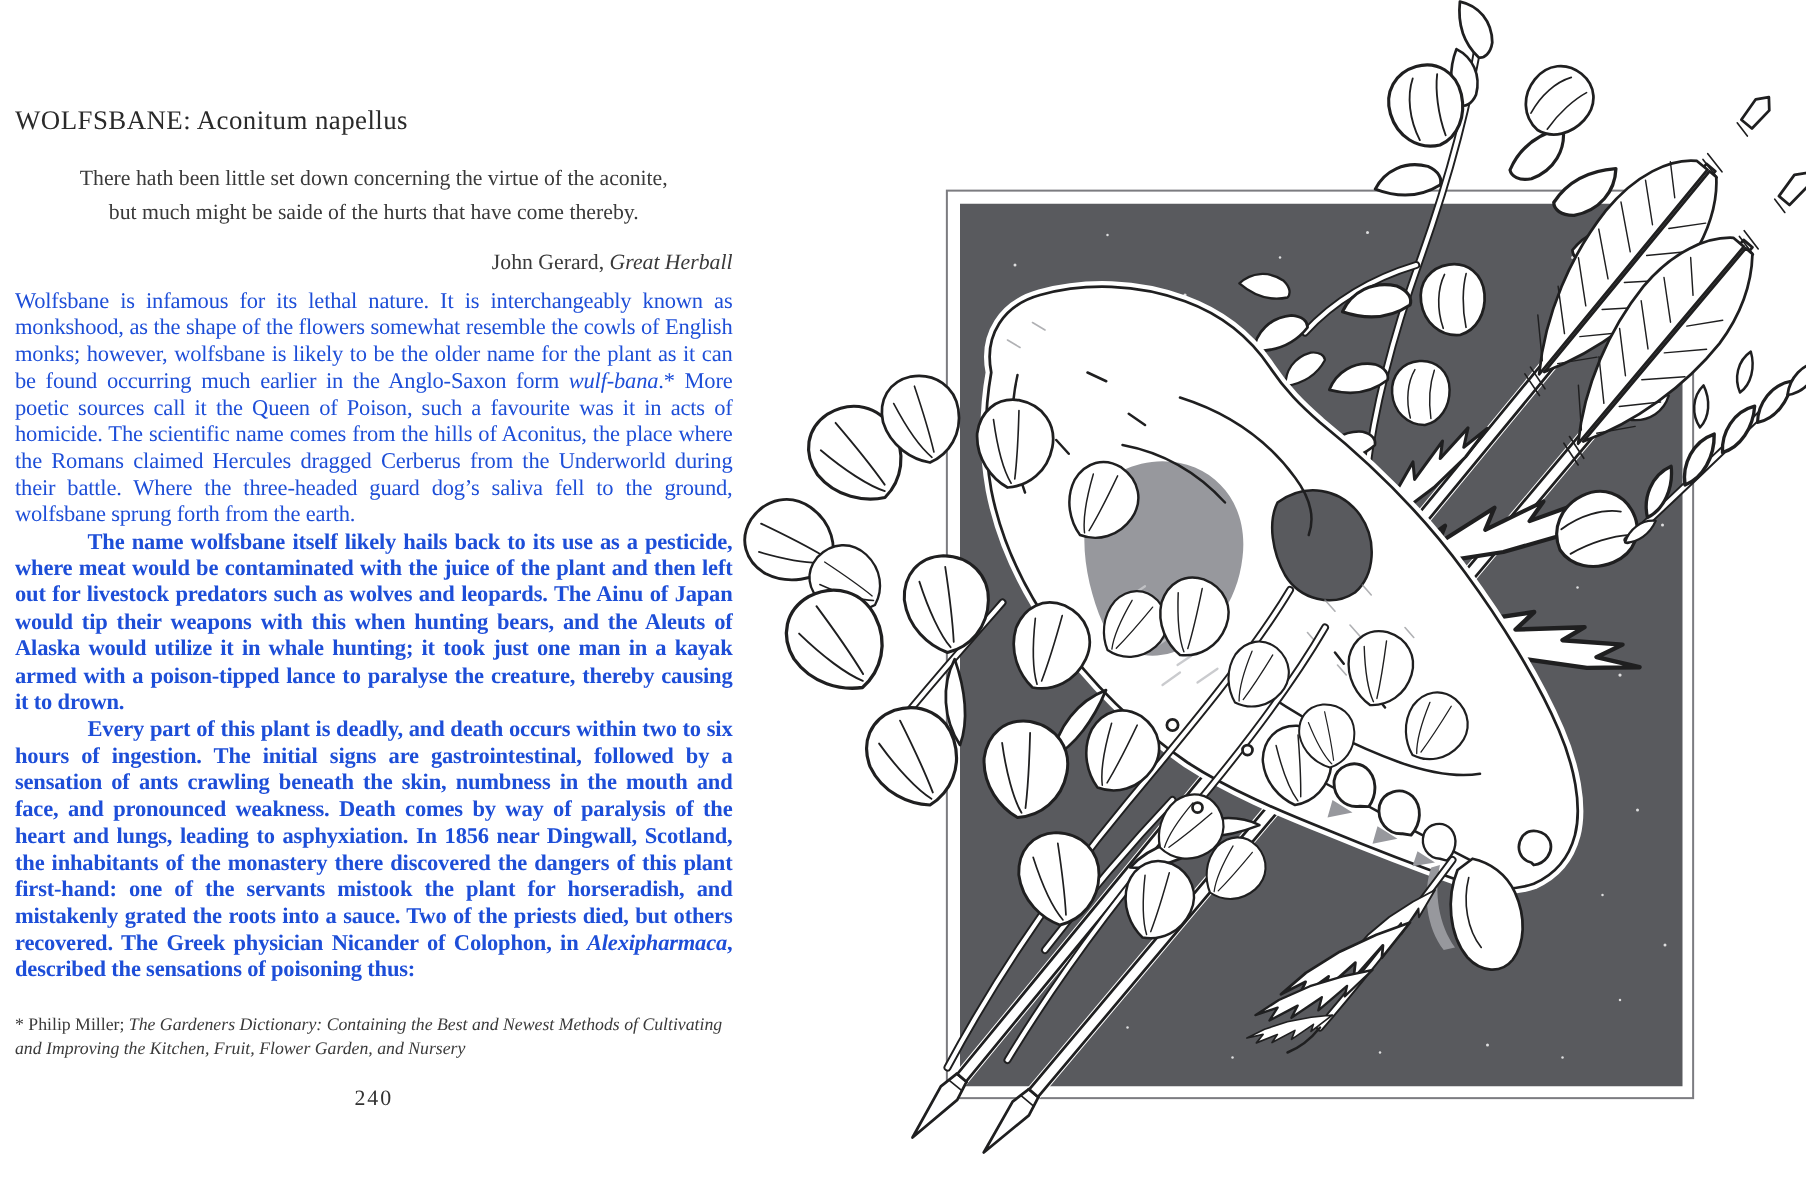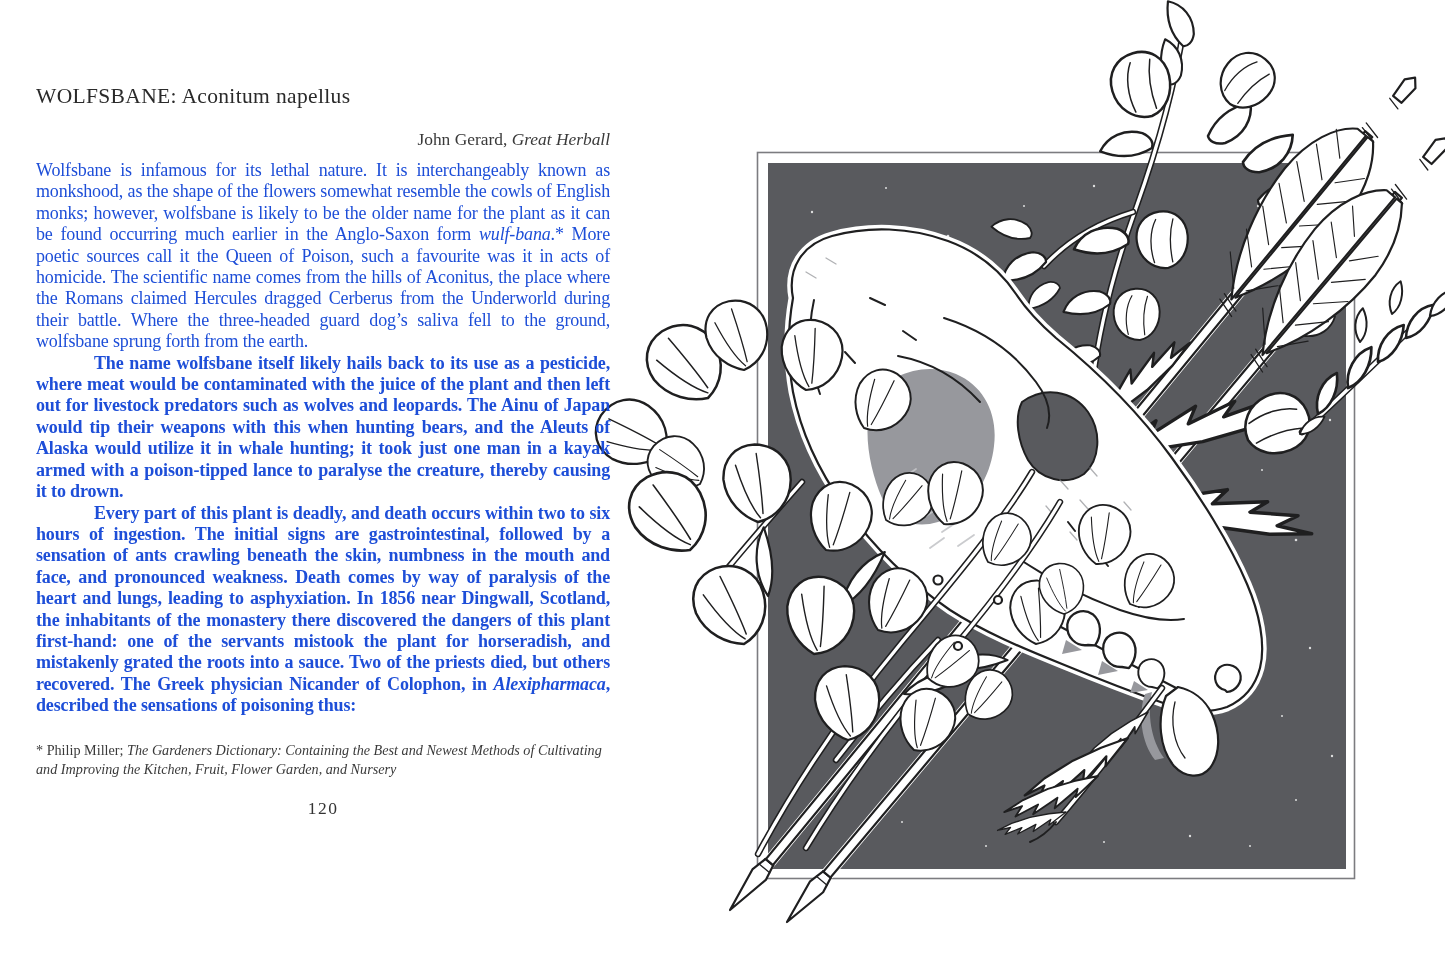--- a/index.html
+++ b/index.html
@@ -1,18 +1,18 @@
 <!DOCTYPE html>
 <html style="--panel: #595a5e; --socket: #97989d; --ink: #1f1f20; --paper: #ffffff; --frame: #7c7c80;"><head>
 <meta charset="utf-8">
 <style>
   html,body{margin:0;padding:0;background:#fff;}
   body{width:1445px;height:961px;position:relative;overflow:hidden;
        font-family:"Liberation Serif","DejaVu Serif",serif;}
-  .text-col{position:absolute;left:12px;top:0;width:574px;z-index:2;color:#3b3b3b;margin-left:24px;}
+  .text-col{position:absolute;left:12px;top:0;width:574px;z-index:2;color:#3b3b3b;}
   h1.title{margin:84px 0 0 0;font-size:21.5px;font-weight:400;letter-spacing:.35px;color:#2a2a2a;}
   .epigraph{margin-top:20px;font-size:17.4px;line-height:27px;text-align:center;color:#3a3a3a;}
   .attribution{margin-top:16px;font-size:17.4px;text-align:right;color:#3a3a3a;}
   .body-text{margin-top:10px;}
   .body-text p{margin:0;font-size:18px;line-height:21.4px;text-align:justify;
                letter-spacing:-0.15px;color:#1d4ed8;}
   .body-text p.indent{text-indent:58px;font-weight:bold;}
   .footnote{margin-top:24px;font-size:14.2px;line-height:19.5px;color:#3a3a3a;}
   .page-number{margin-top:18px;text-align:center;font-size:17.5px;letter-spacing:1.5px;color:#333;}
   .it{font-style:italic;}
@@ -27,33 +27,35 @@
   .soft{stroke:#8f9094;stroke-width:1.3;opacity:.7;fill:none;stroke-linecap:round;}
   .grayhatch{stroke:#c4c5c9;stroke-width:1.8;fill:none;stroke-linecap:round;opacity:.9;}
 </style>
 </head>
 <body>
 
 <div class="text-col">
   <h1 class="title">WOLFSBANE: Aconitum napellus</h1>
 
   <div class="epigraph">
+    <div>There hath been little set down concerning the virtue of the aconite,</div>
+    <div>but much might be saide of the hurts that have come thereby.</div>
   </div>
 
   <div class="attribution"><span>John Gerard, </span><span class="it">Great Herball</span></div>
 
   <div class="body-text">
     <p><span>Wolfsbane is infamous for its lethal nature. It is interchangeably known as monkshood, as the shape of the flowers somewhat resemble the cowls of English monks; however, wolfsbane is likely to be the older name for the plant as it can be found occurring much earlier in the Anglo-Saxon form </span><span class="it">wulf-bana</span><span>.* More poetic sources call it the Queen of Poison, such a favourite was it in acts of homicide. The scientific name comes from the hills of Aconitus, the place where the Romans claimed Hercules dragged Cerberus from the Underworld during their battle. Where the three-headed guard dog’s saliva fell to the ground, wolfsbane sprung forth from the earth.</span></p>
     <p class="indent"><span>The name wolfsbane itself likely hails back to its use as a pesticide, where meat would be contaminated with the juice of the plant and then left out for livestock predators such as wolves and leopards. The Ainu of Japan would tip their weapons with this when hunting bears, and the Aleuts of Alaska would utilize it in whale hunting; it took just one man in a kayak armed with a poison-tipped lance to paralyse the creature, thereby causing it to drown.</span></p>
     <p class="indent"><span>Every part of this plant is deadly, and death occurs within two to six hours of ingestion. The initial signs are gastrointestinal, followed by a sensation of ants crawling beneath the skin, numbness in the mouth and face, and pronounced weakness. Death comes by way of paralysis of the heart and lungs, leading to asphyxiation. In 1856 near Dingwall, Scotland, the inhabitants of the monastery there discovered the dangers of this plant first-hand: one of the servants mistook the plant for horseradish, and mistakenly grated the roots into a sauce. Two of the priests died, but others recovered. The Greek physician Nicander of Colophon, in </span><span class="it">Alexipharmaca</span><span>, described the sensations of poisoning thus:</span></p>
   </div>
 
   <div class="footnote"><span>* Philip Miller; </span><span class="it">The Gardeners Dictionary: Containing the Best and Newest Methods of Cultivating and Improving the Kitchen, Fruit, Flower Garden, and Nursery</span></div>
 
-  <div class="page-number">120</div>
+  <div class="page-number">240</div>
 </div>
 
 <svg class="art" width="1445" height="961" viewBox="0 0 1445 961" aria-hidden="true">
   <defs>
     <path id="hood" d="M0 0 C-14 -4 -30 -16 -34 -36 C-36 -54 -26 -68 -8 -70 C12 -71 26 -58 27 -40 C28 -20 16 -5 0 0 Z"></path>
     <path id="hoodvein" d="M-24 -50 C-16 -30 -6 -12 2 -4 M-6 -62 C-2 -44 2 -24 4 -8"></path>
     <path id="pod" d="M0 0 C2 -14 10 -28 28 -38 C34 -24 30 -8 16 2 C8 6 2 4 0 0 Z"></path>
     <path id="podvein" d="M4 -6 C10 -18 18 -28 26 -34"></path>
     <path id="bell" d="M0 0 C-16 -2 -26 -16 -25 -32 C-24 -48 -12 -58 3 -57 C18 -56 28 -44 26 -28 C24 -13 14 -1 0 0 Z"></path>
     <path id="bellvein" d="M-12 -8 C-14 -24 -10 -40 -2 -50 M6 -5 C6 -21 10 -37 15 -47"></path>

